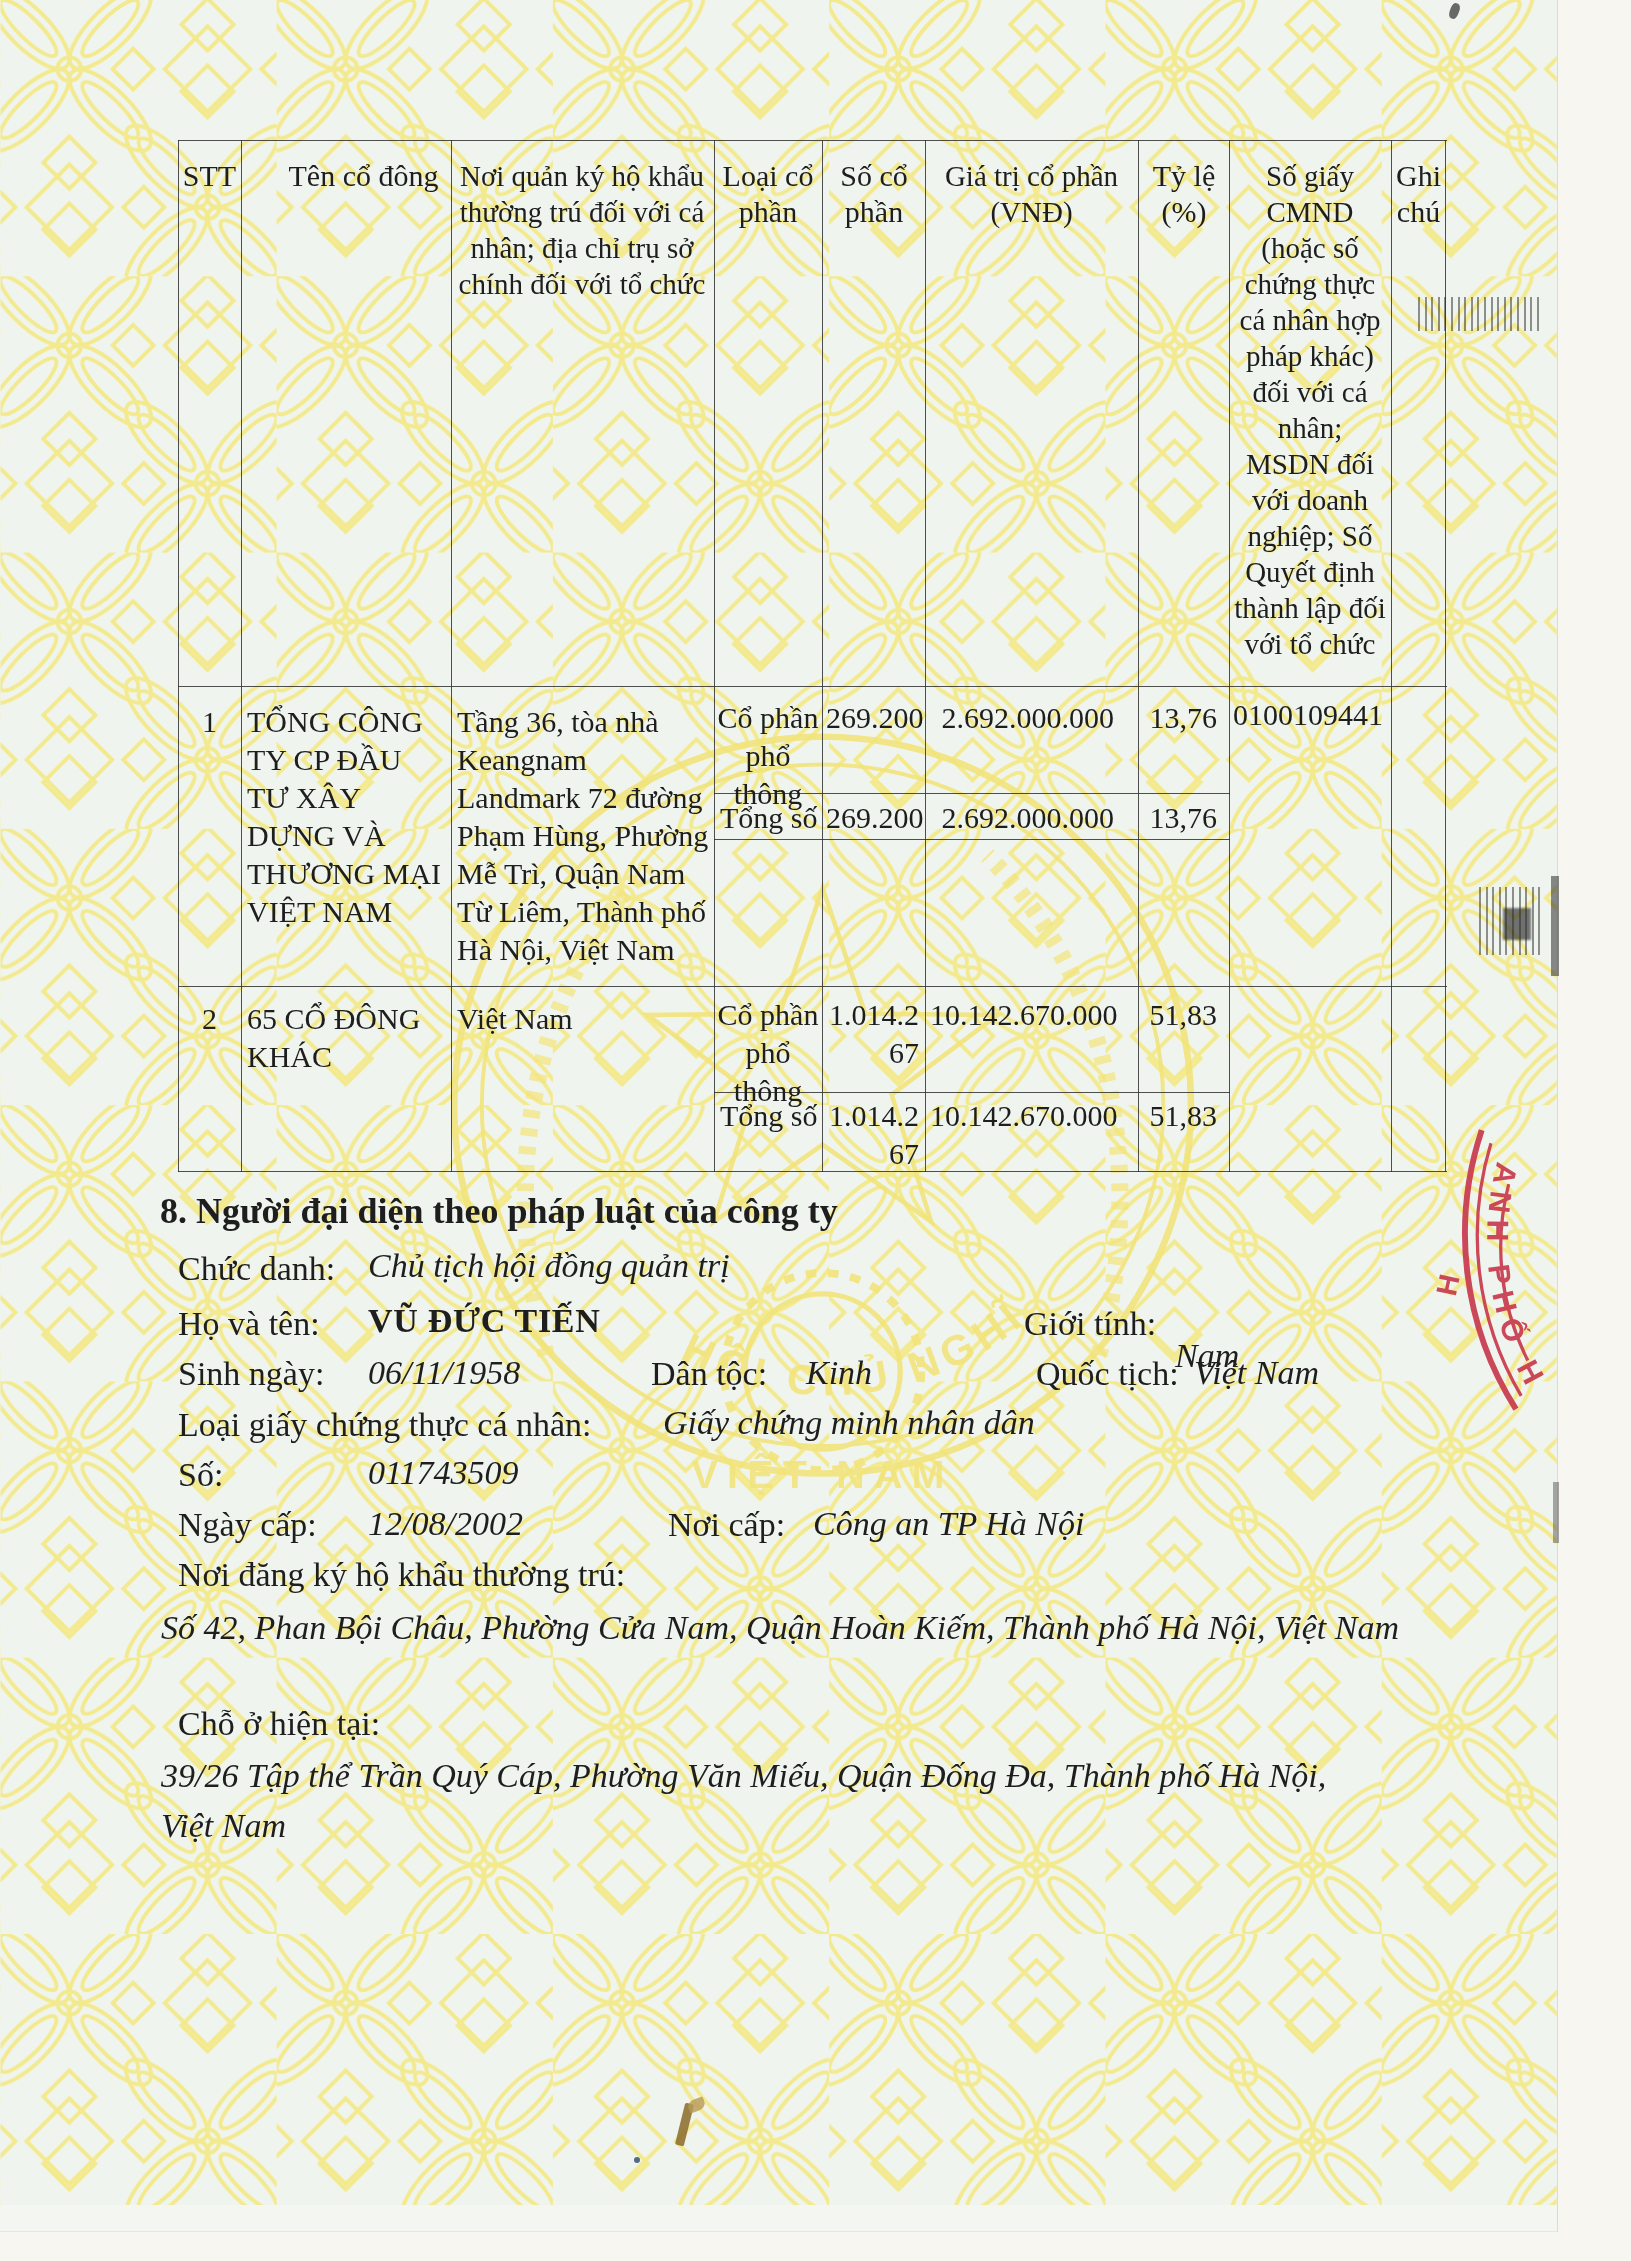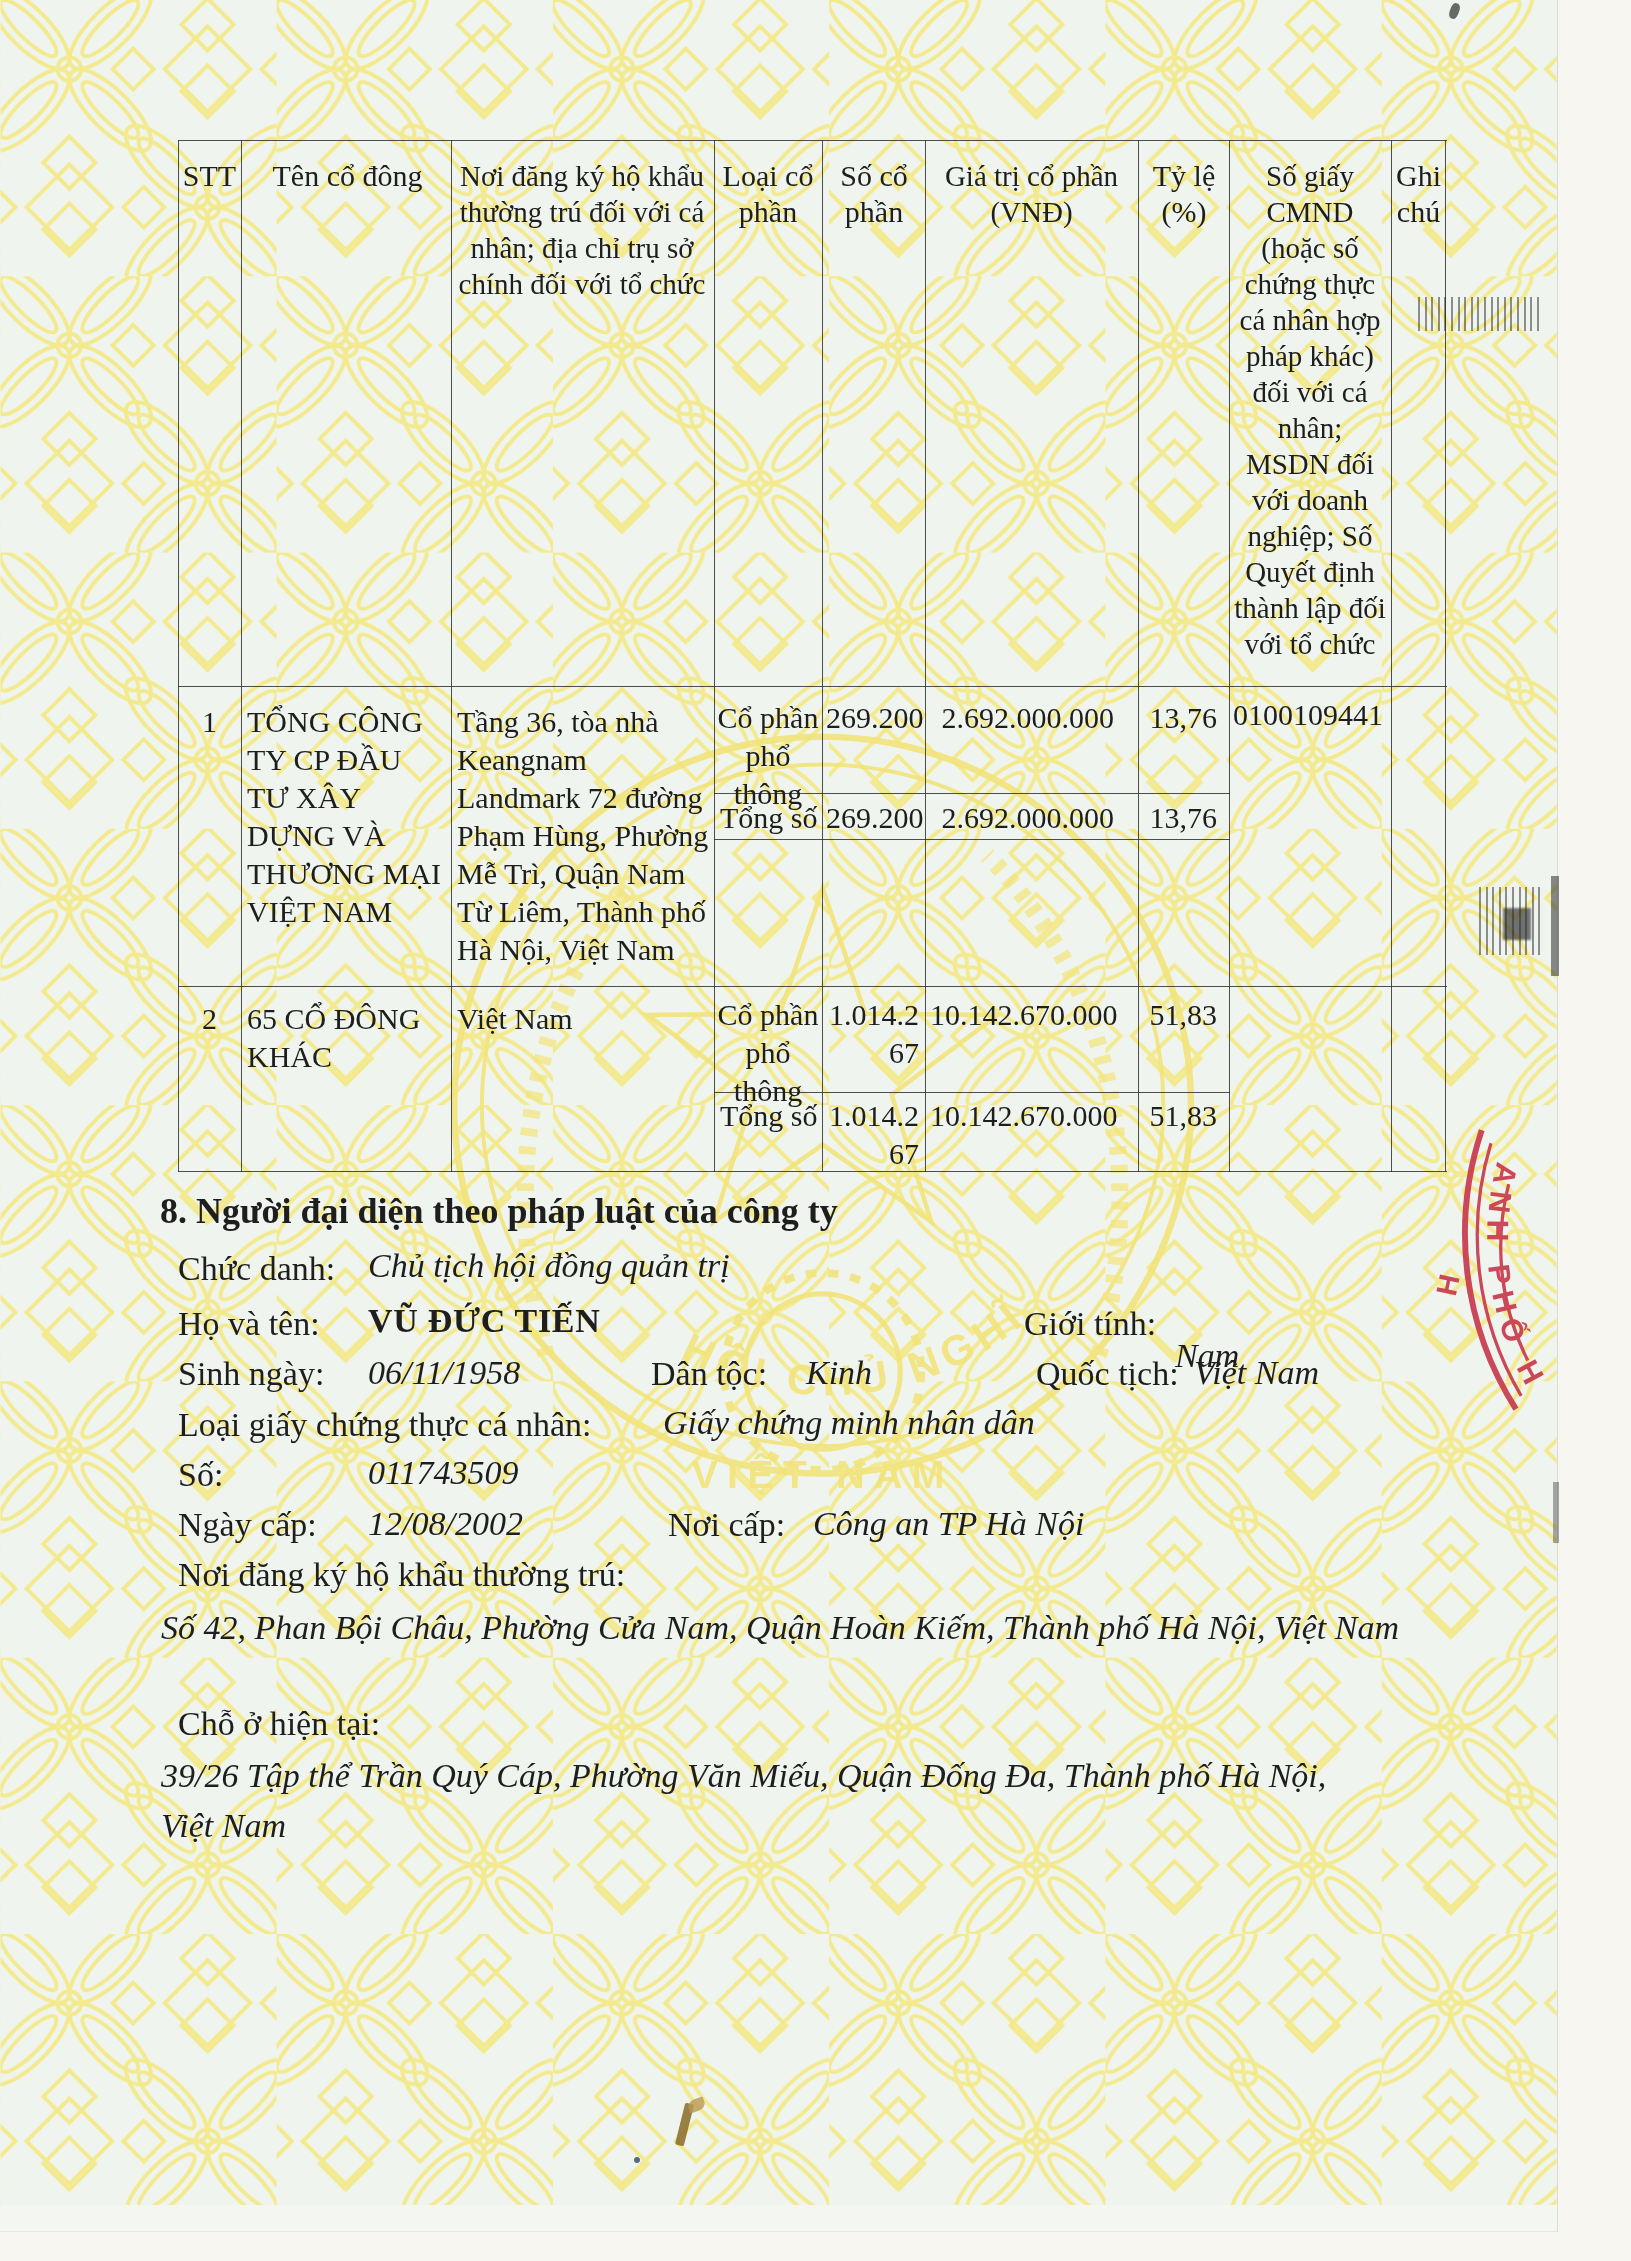--- a/index.html
+++ b/index.html
@@ -106,22 +106,22 @@
 
     <div class="hl" style="left:178px;top:140px;width:1269px;"></div>
     <div class="hl" style="left:178px;top:686px;width:1269px;"></div>
     <div class="hl" style="left:714px;top:793px;width:516px;"></div>
     <div class="hl" style="left:714px;top:839px;width:516px;"></div>
     <div class="hl" style="left:178px;top:986px;width:1269px;"></div>
     <div class="hl" style="left:714px;top:1092px;width:516px;"></div>
     <div class="hl" style="left:178px;top:1171px;width:1269px;"></div>
 
     <div class="cell hc" style="left:179px;top:158px;width:61px;">STT</div>
-    <div class="cell hc" style="left:244px;top:158px;width:207px;">Tên cổ đông</div>
-    <div class="cell hc" style="left:457px;top:158px;width:250px;font-size:29px;">Nơi đăng ký hộ khẩu thường trú đối với cá nhân; địa chỉ trụ sở chính đối với tổ chức</div>
+    <div class="cell hc" style="left:260px;top:158px;width:207px;">Tên cổ đông</div>
+    <div class="cell hc" style="left:457px;top:158px;width:250px;font-size:29px;">Nơi quản ký hộ khẩu thường trú đối với cá nhân; địa chỉ trụ sở chính đối với tổ chức</div>
     <div class="cell hc" style="left:717px;top:158px;width:102px;">Loại cổ phần</div>
     <div class="cell hc" style="left:826px;top:158px;width:96px;">Số cổ phần</div>
     <div class="cell hc" style="left:930px;top:158px;width:203px;font-size:29px;">Giá trị cổ phần (VNĐ)</div>
     <div class="cell hc" style="left:1141px;top:158px;width:86px;">Tỷ lệ (%)</div>
     <div class="cell hc" style="left:1233px;top:158px;width:154px;font-size:29px;">Số giấy CMND (hoặc số chứng thực cá nhân hợp pháp khác) đối với cá nhân; MSDN đối với doanh nghiệp; Số Quyết định thành lập đối với tổ chức</div>
     <div class="cell hc" style="left:1393px;top:158px;width:51px;">Ghi chú</div>
 
     <div class="cell hc body-cell" style="left:179px;top:703px;width:61px;">1</div>
     <div class="cell body-cell" style="left:247px;top:703px;width:201px;">TỔNG CÔNG TY CP ĐẦU TƯ XÂY DỰNG VÀ THƯƠNG MẠI VIỆT NAM</div>
     <div class="cell body-cell" style="left:457px;top:703px;width:253px;">Tầng 36, tòa nhà Keangnam Landmark 72 đường Phạm Hùng, Phường Mễ Trì, Quận Nam Từ Liêm, Thành phố Hà Nội, Việt Nam</div>

